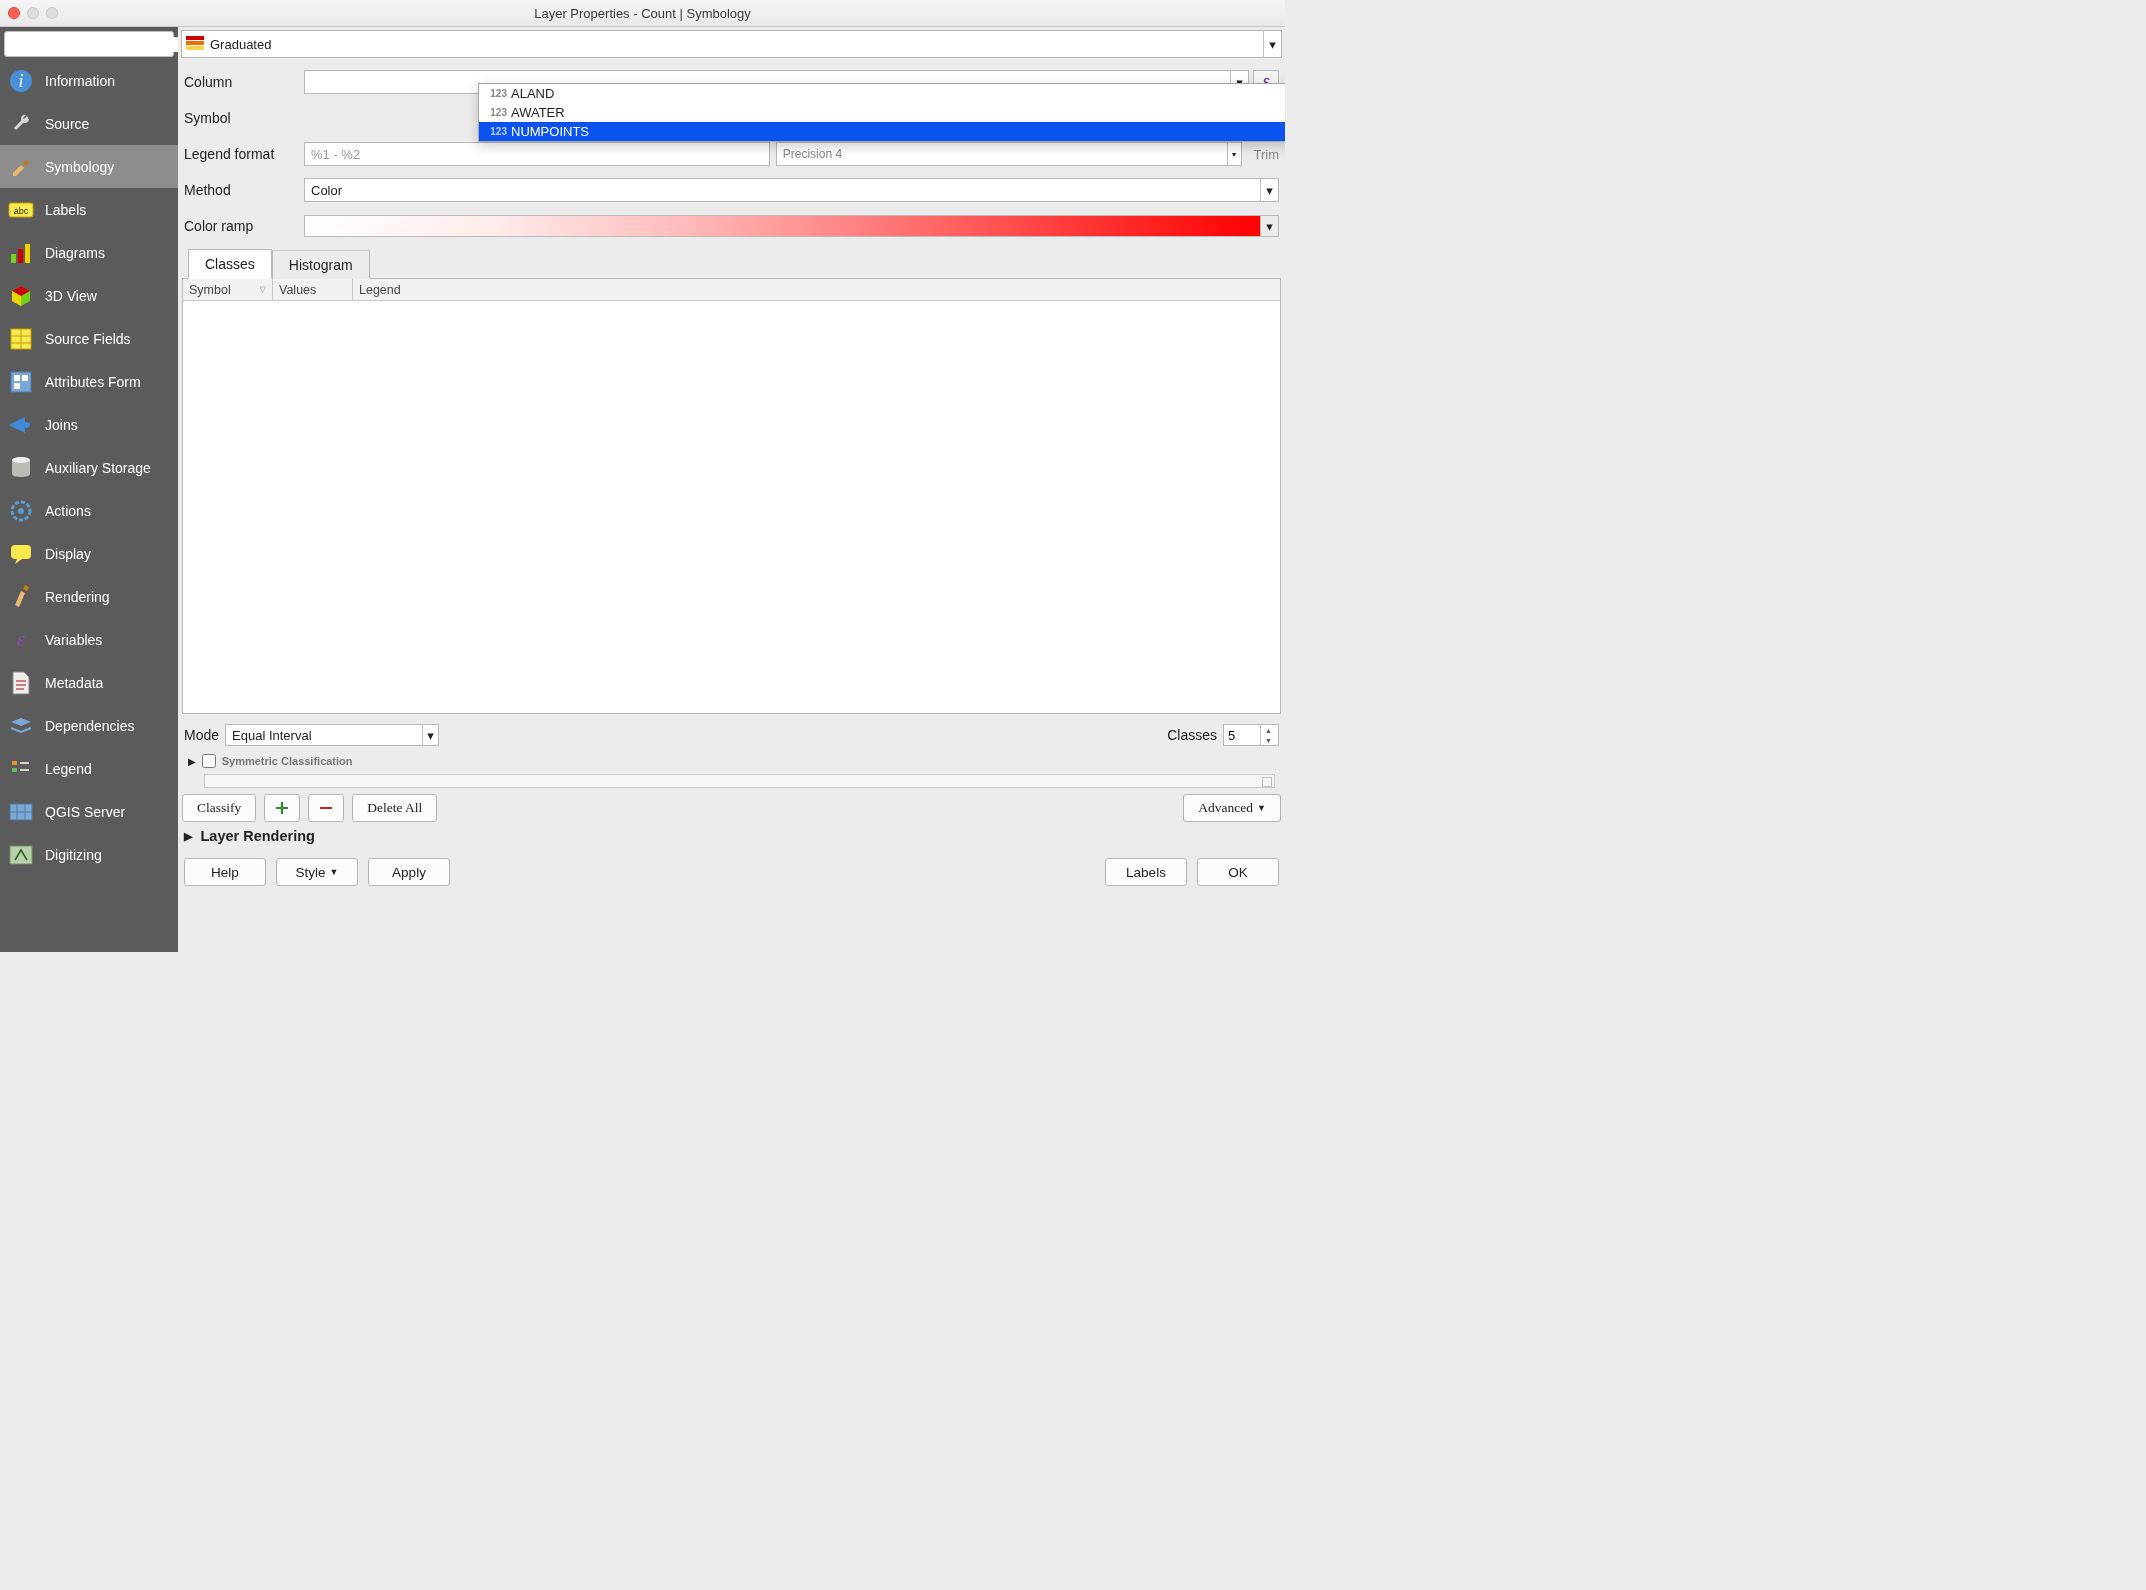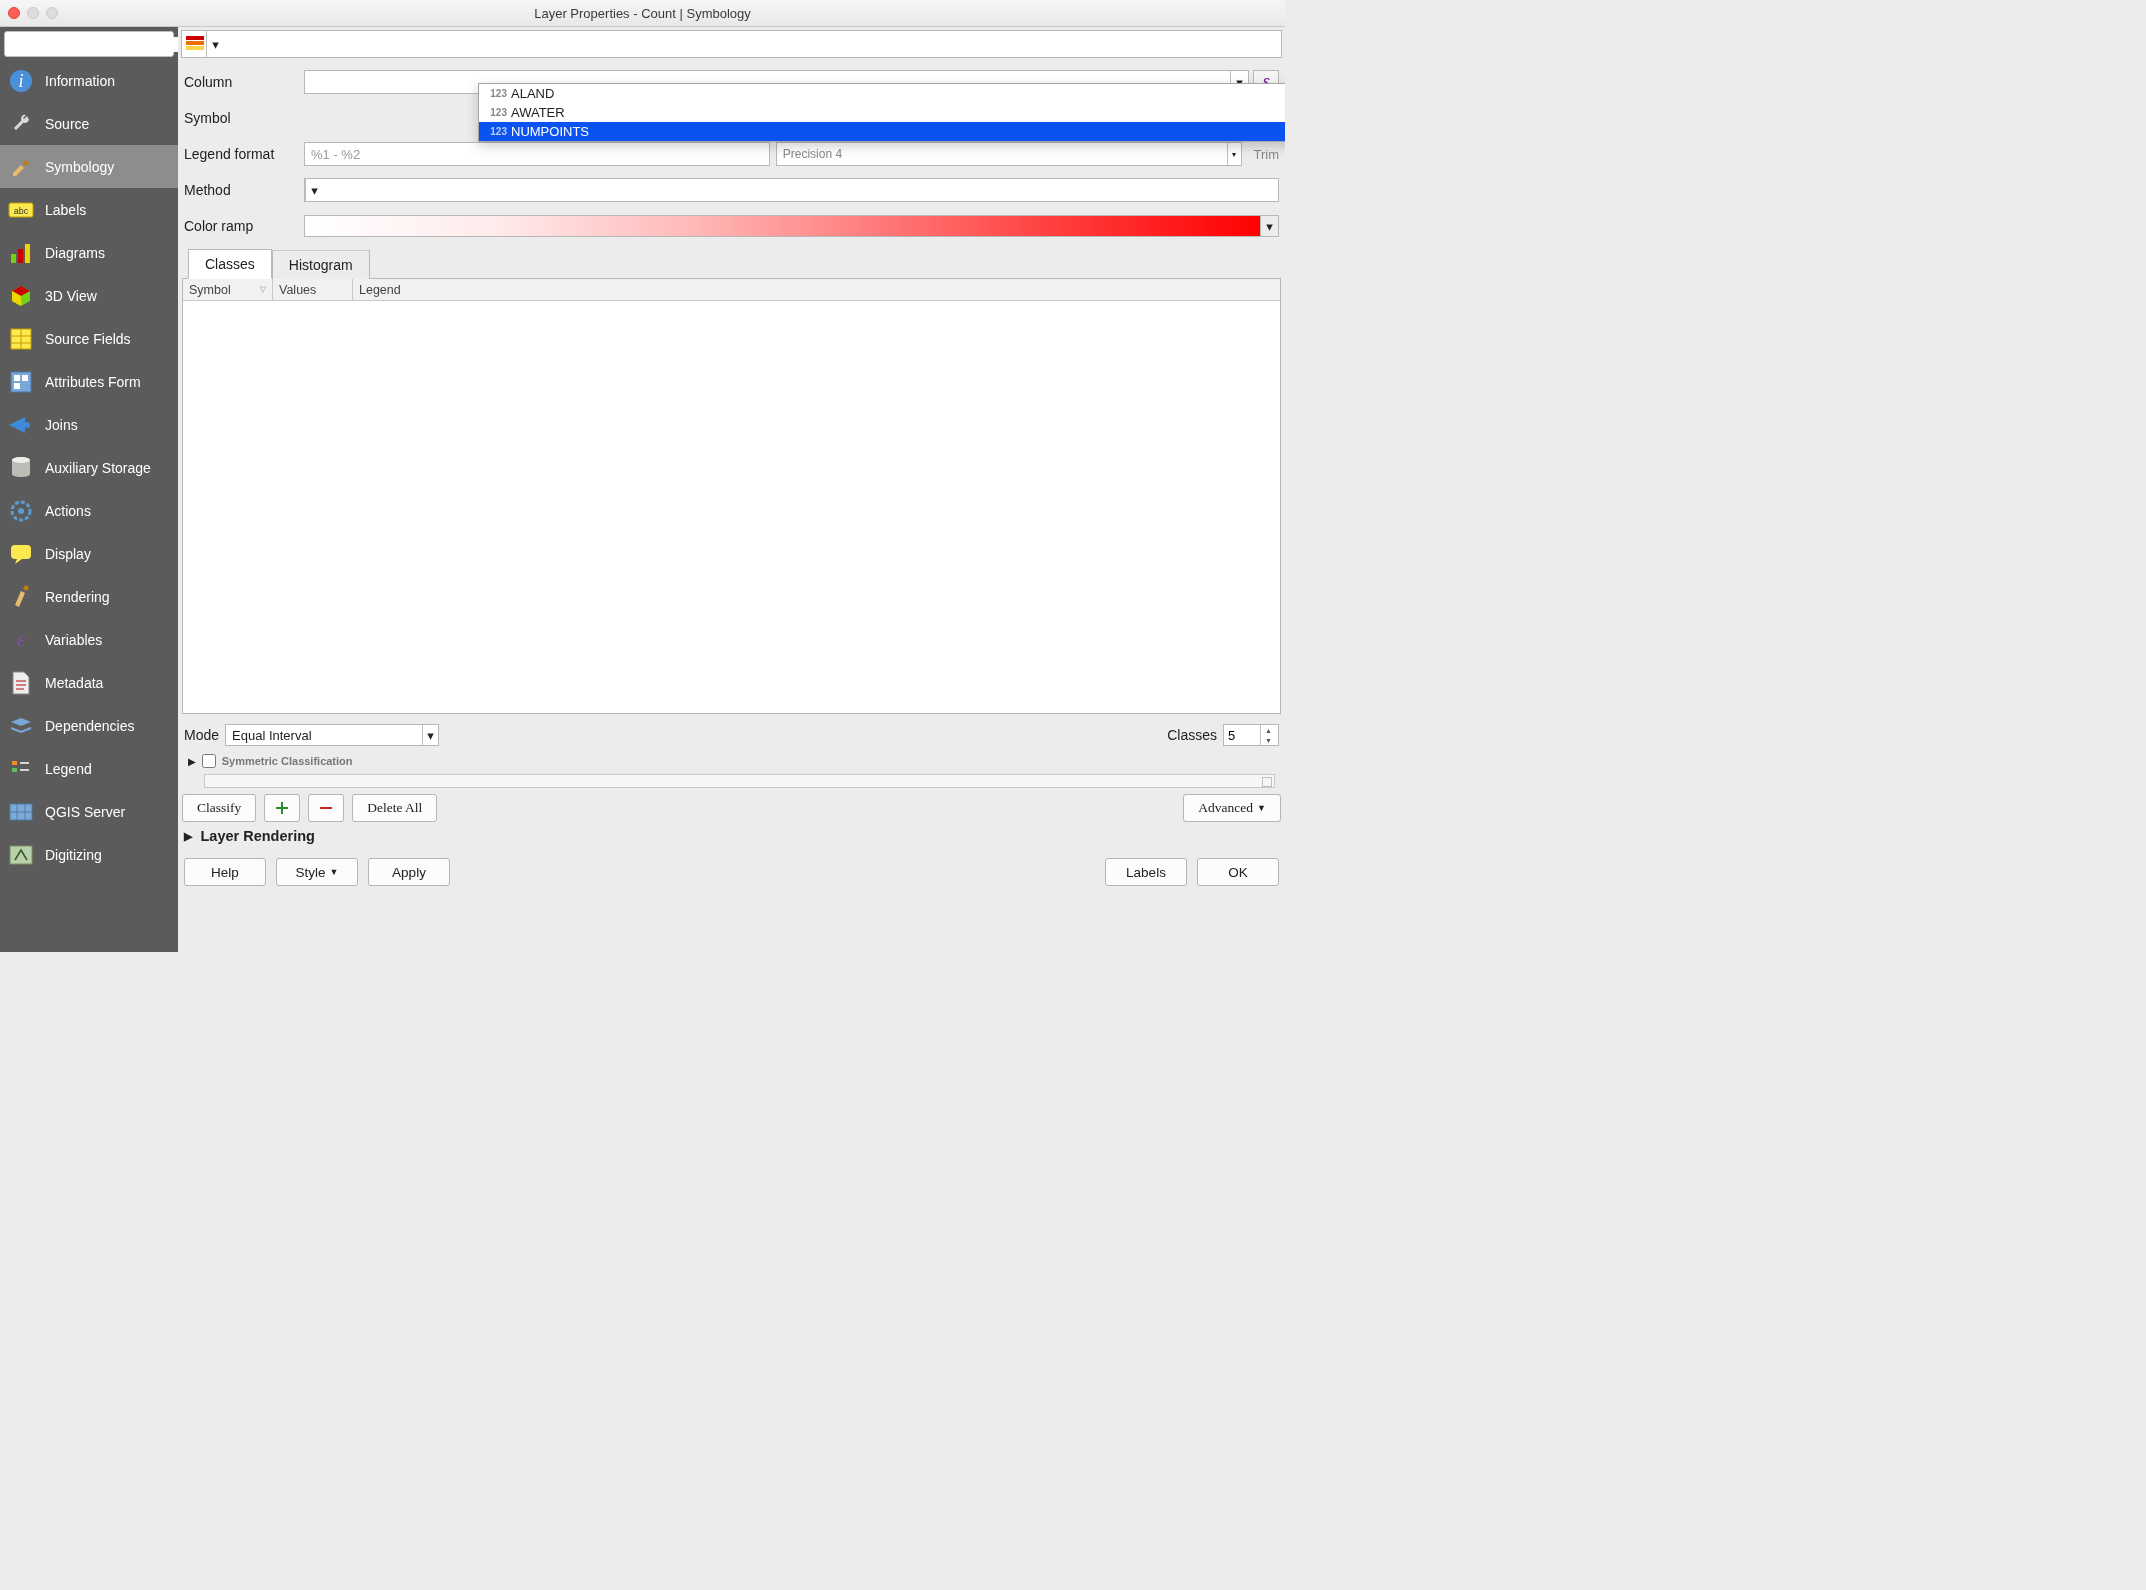--- a/index.html
+++ b/index.html
@@ -345,20 +345,21 @@
 
   <div class="main">
     <div class="renderer-row">
       <span class="renderer-icon">
         <svg width="18" height="14">
             <rect x="0" y="0" width="18" height="4" fill="#cc0000"></rect>
             <rect x="0" y="5" width="18" height="4" fill="#ef6e00"></rect>
             <rect x="0" y="10" width="18" height="4" fill="#fcd24a"></rect>
           </svg>
       </span>
+      <span class="renderer-text">Graduated</span>
       <span class="dd-btn">▾</span>
     </div>
 
     <div class="form-area">
       <div class="form-row">
         <div class="form-label">Column</div>
         <div class="combo">
           <span class="combo-text"></span>
           <span class="dd-btn">▾</span>
         </div>
@@ -378,20 +379,21 @@
           <span class="combo-text" style="font-size:12px;color:#888">Precision 4</span>
           <span class="dd-btn" style="width:14px;font-size:8px">▾</span>
         </div>
         <div class="trim">
           <span style="color:#888">Trim</span>
         </div>
       </div>
       <div class="form-row">
         <div class="form-label">Method</div>
         <div class="combo">
+          <span class="combo-text">Color</span>
           <span class="dd-btn">▾</span>
         </div>
       </div>
       <div class="form-row">
         <div class="form-label">Color ramp</div>
         <div class="colorramp-bar"></div>
         <span class="dd-btn" style="border:1px solid #b8b8b8;border-left:none;height:22px">▾</span>
       </div>
 
       <div class="tabs">

